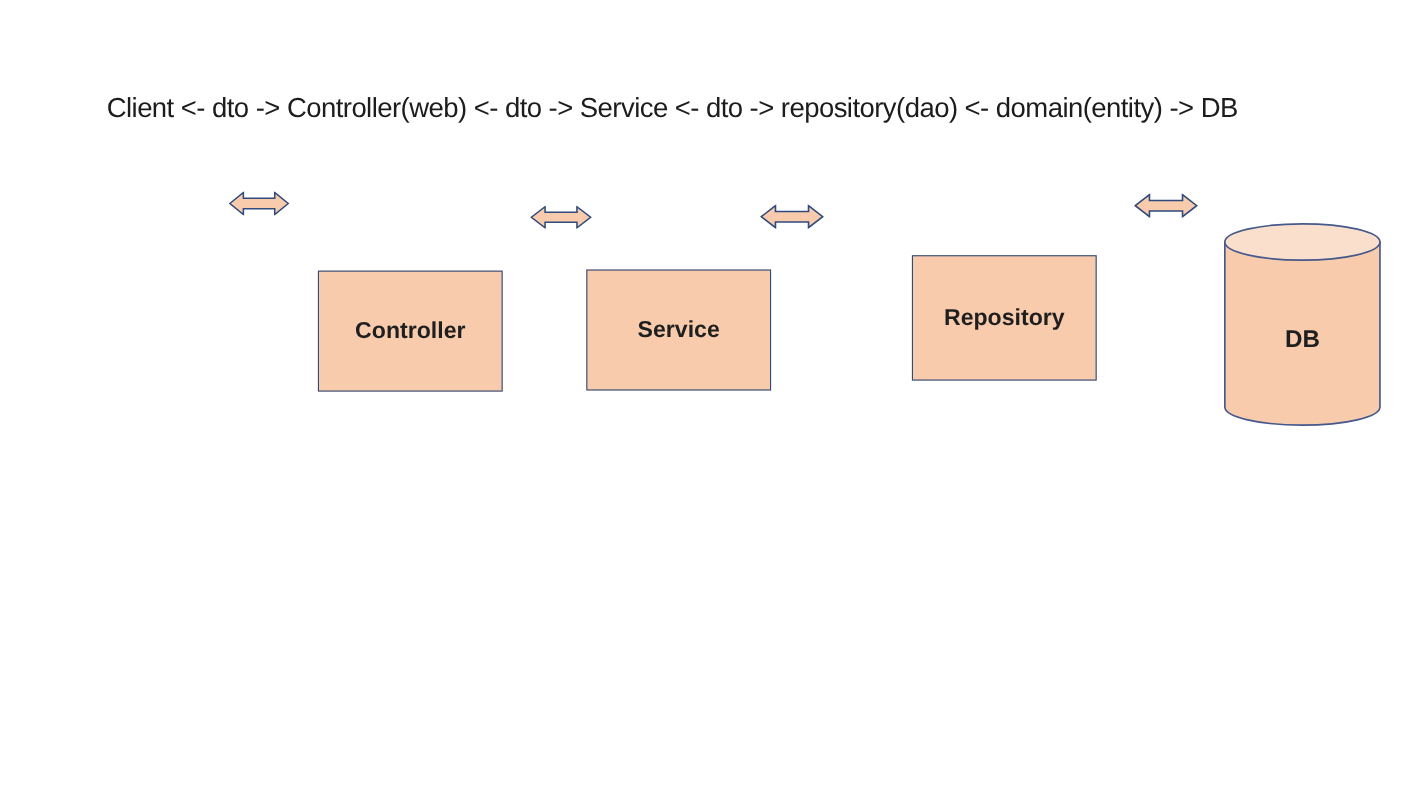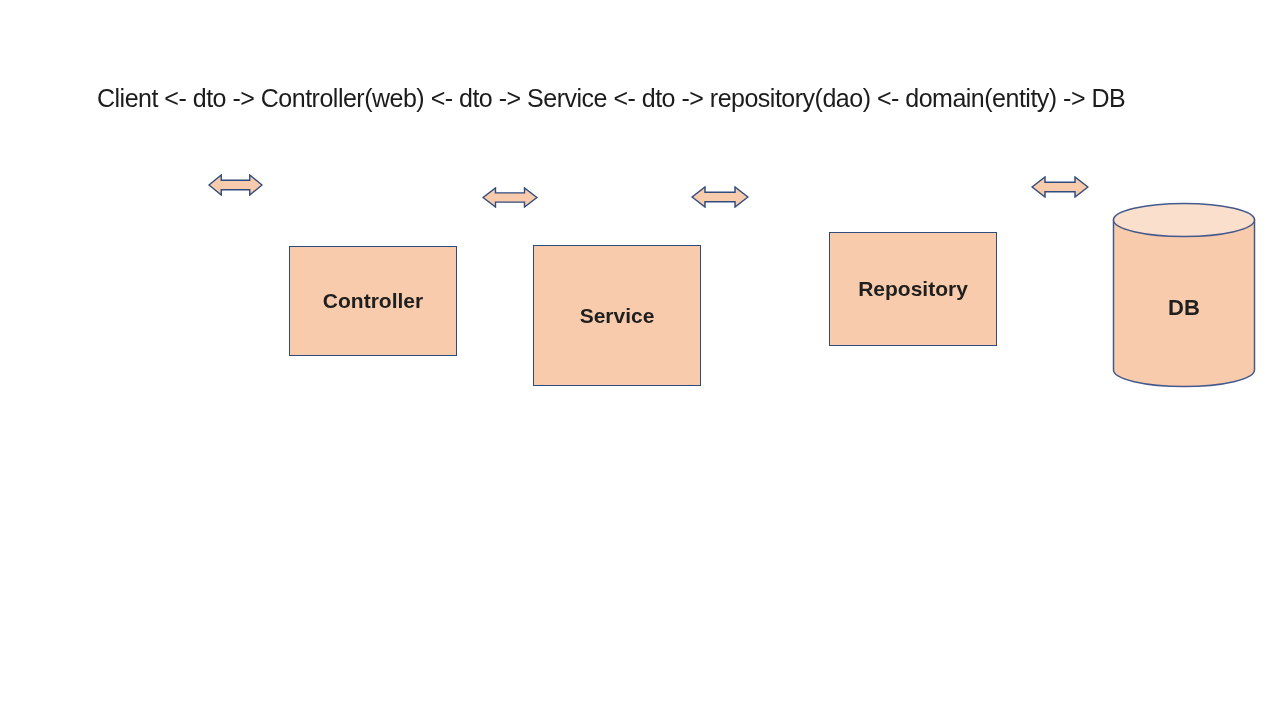--- a/index.html
+++ b/index.html
@@ -32,21 +32,21 @@
     box-sizing: border-box;
     display: flex;
     align-items: center;
     justify-content: center;
     font-weight: 700;
     font-size: 21px;
     color: #1f1f1f;
   }
   .node-client     { left: 30px;   top: 200px; width: 144px; height: 198px; }
   .node-controller { left: 277px;  top: 246px; width: 168px; height: 110px; }
-  .node-service    { left: 521px;  top: 245px; width: 168px; height: 141px; }
+  .node-service    { left: 521px;  top: 245px; width: 168px; height: 110px; }
   .node-repository { left: 817px;  top: 232px; width: 168px; height: 114px; }
   .cylinder {
     position: absolute;
     left: 1100px;
     top: 202px;
     width: 144px;
     height: 186px;
   }
   .cylinder svg { position: absolute; left: 0; top: 0; }
   .cylinder .cyl-label {

